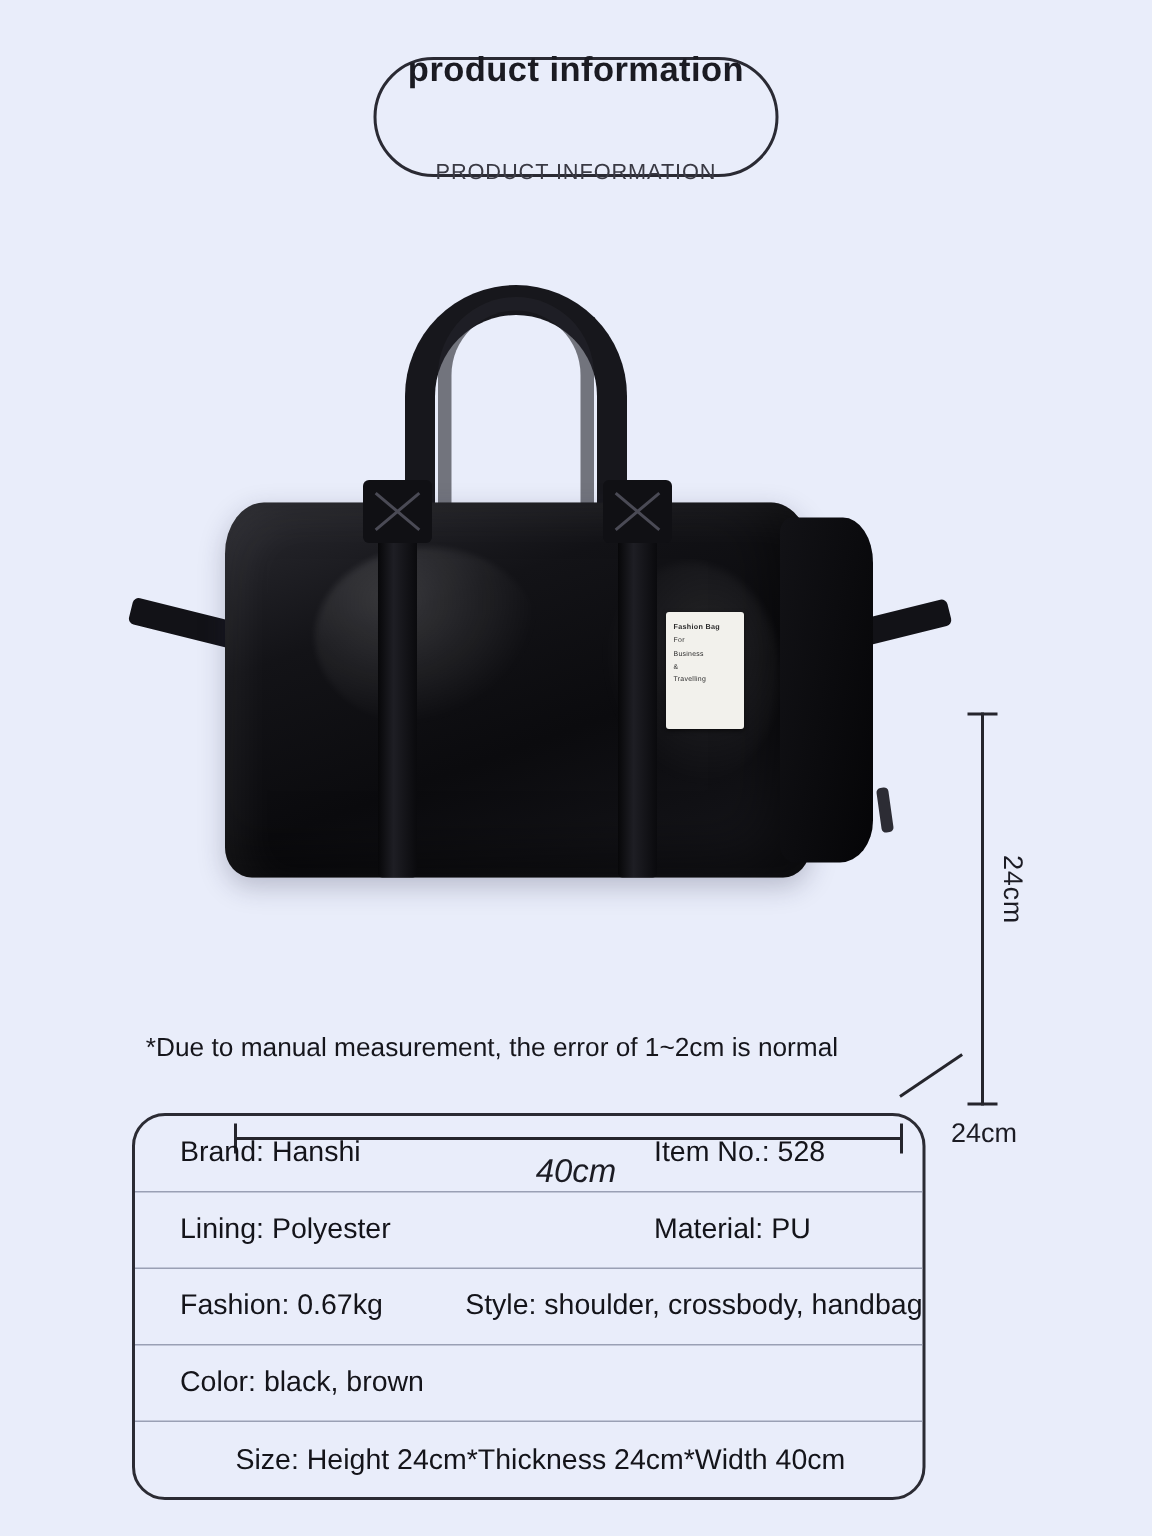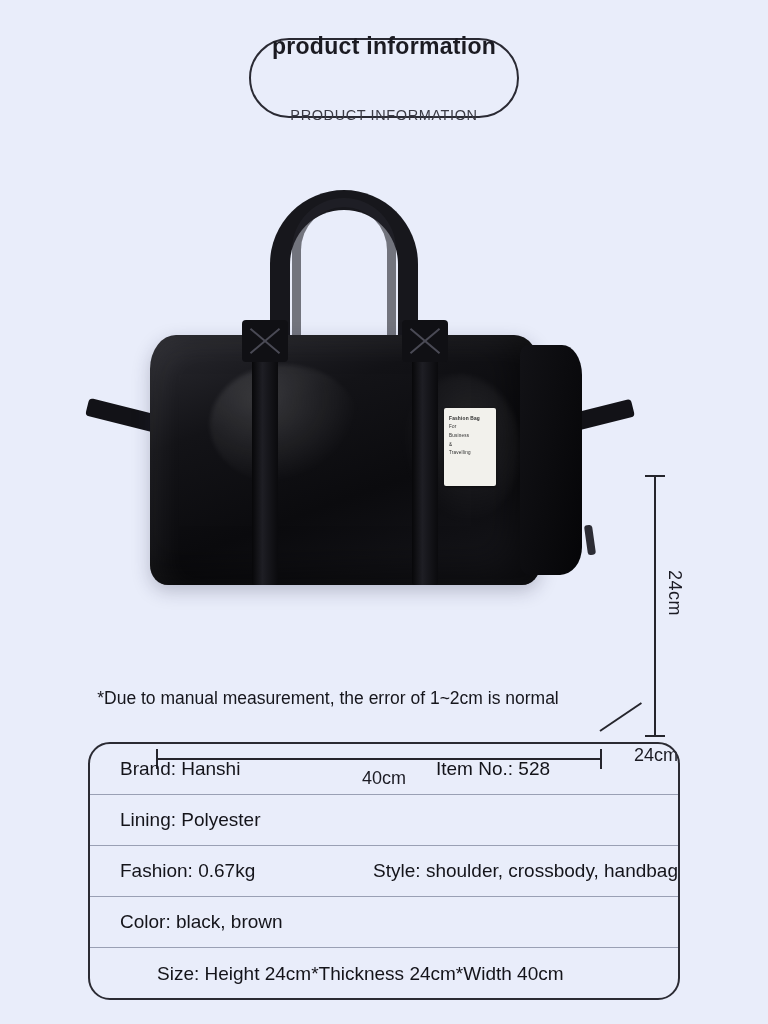--- a/index.html
+++ b/index.html
@@ -283,22 +283,23 @@
     background: #25252c;
   }
   .dim-bottom::before { left: 0; }
   .dim-bottom::after { right: 0; }
   .dim-bottom-label {
     position: absolute;
     left: 0;
     top: 618px;
     width: 768px;
     text-align: center;
-    font-size: 18px;
+    font-size: 22px;
     color: #1c1c24;
+    font-style: italic;
   }
 
   .dim-diag {
     position: absolute;
     left: 600px;
     top: 580px;
     width: 50px;
     height: 2px;
     background: #25252c;
     transform: rotate(-34deg);
@@ -321,21 +322,21 @@
     text-align: center;
     font-size: 17.5px;
     color: #16161c;
   }
 
   
   .spec-card {
     position: absolute;
     left: 88px;
     top: 742px;
-    width: 592px;
+    width: 529px;
     height: 258px;
     border: 2px solid #2b2b33;
     border-radius: 22px;
     box-sizing: border-box;
     overflow: hidden;
   }
   .spec-row {
     display: flex;
     align-items: center;
     height: 51px;
@@ -406,20 +407,21 @@
 
 <div class="spec-card">
 
   <div class="spec-row">
     <div class="spec-cell left">Brand: Hanshi</div>
     <div class="spec-cell right">Item No.: 528</div>
   </div>
 
   <div class="spec-row">
     <div class="spec-cell left small">Lining: Polyester</div>
+    <div class="spec-cell right">Material: PU</div>
   </div>
 
   <div class="spec-row">
     <div class="spec-cell left">Fashion: 0.67kg</div>
     <div class="spec-cell right small">Style: shoulder, crossbody, handbag</div>
   </div>
 
   <div class="spec-row">
     <div class="spec-cell left">Color: black, brown</div>
     <div class="spec-cell right"></div>

